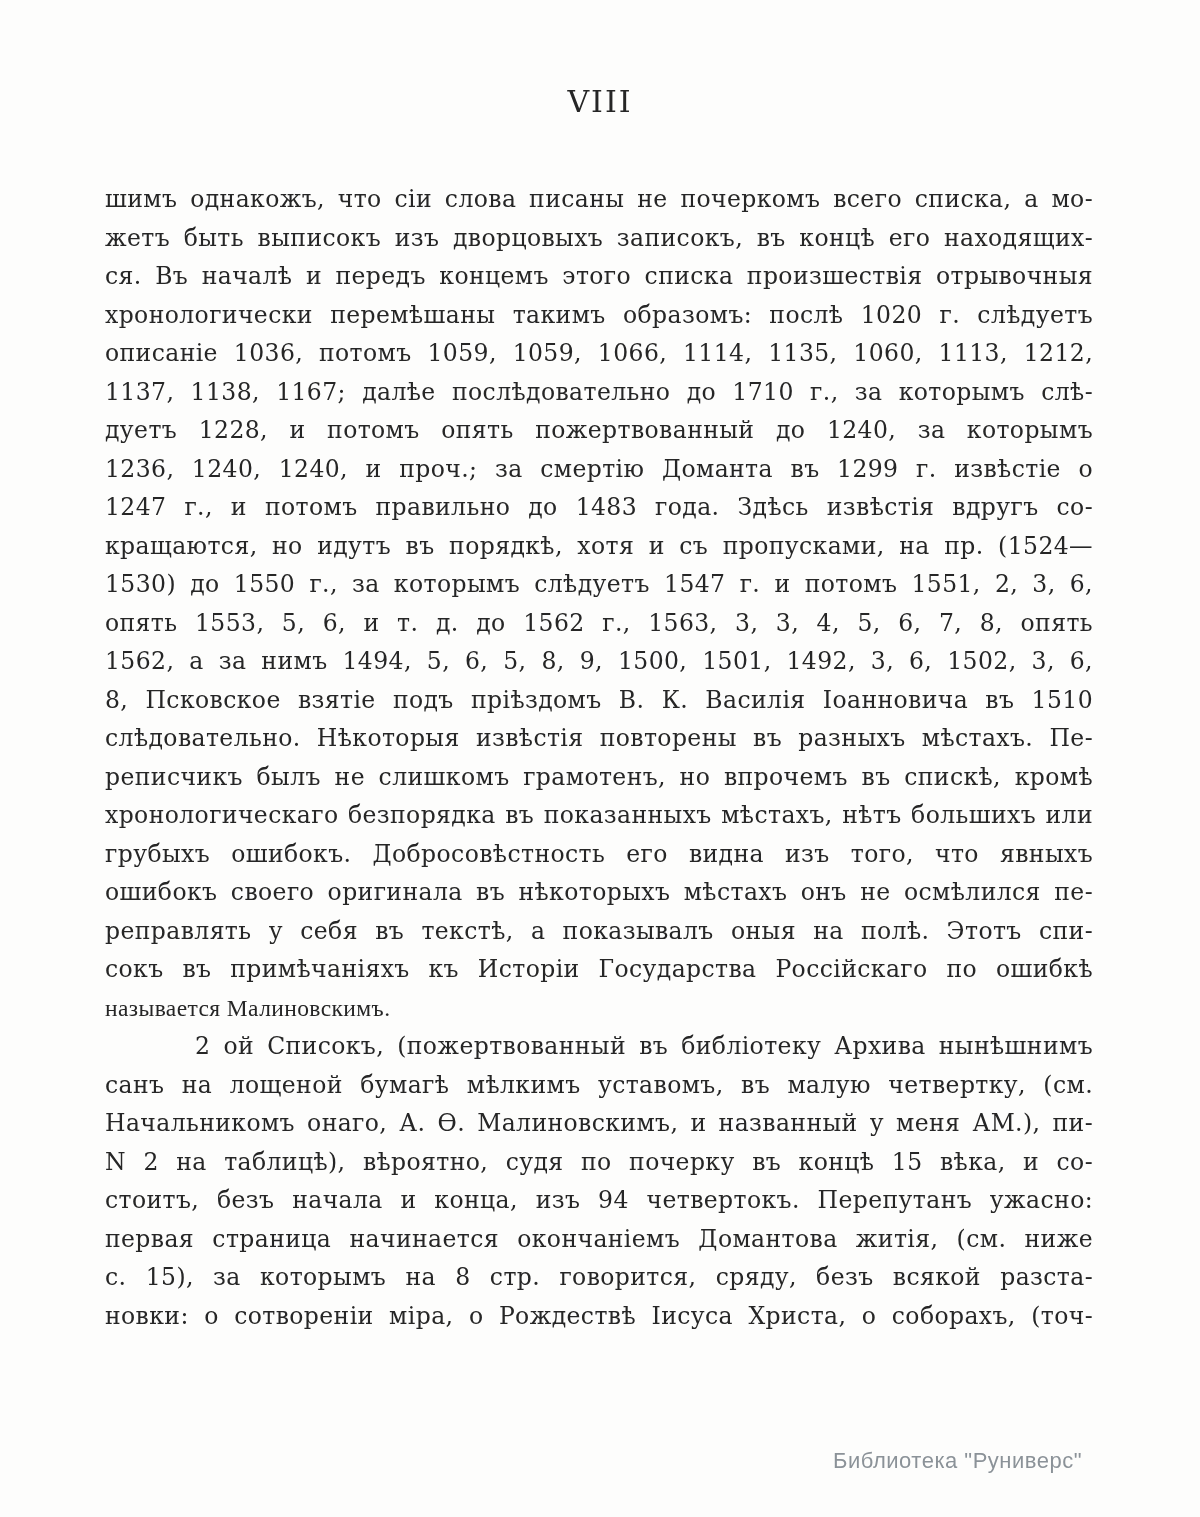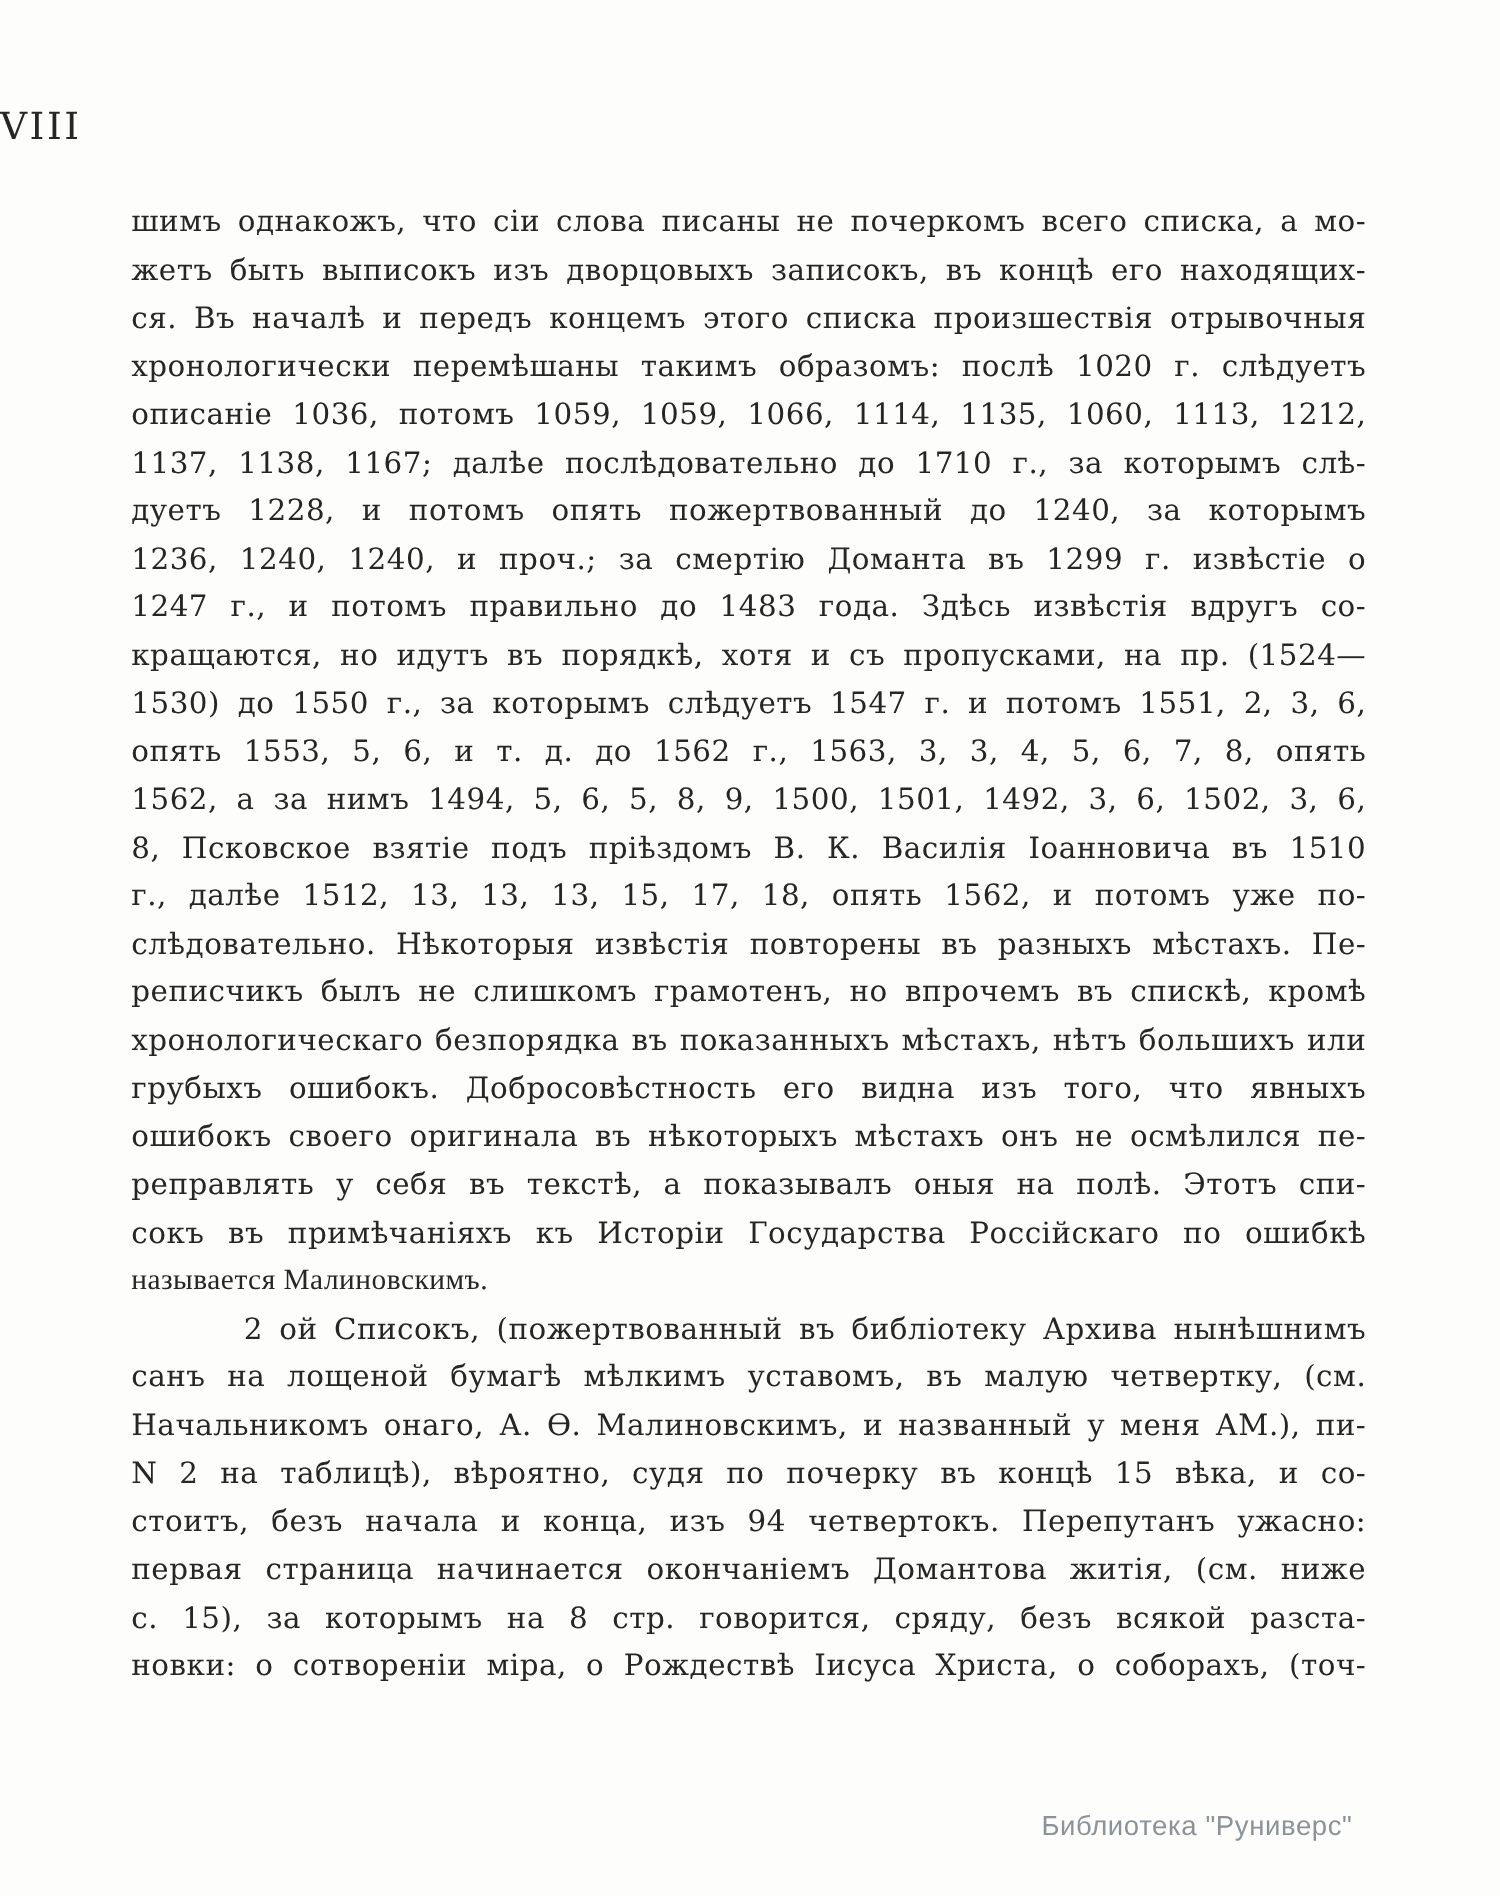--- a/index.html
+++ b/index.html
@@ -11,26 +11,27 @@
     position: relative;
     width: 1200px;
     height: 1517px;
     background: #fdfdfc;
     overflow: hidden;
     font-family: "DejaVu Serif", serif;
     color: var(--ink, #262626);
   }
   .page-number {
     margin-top: 84px;
+    text-align: center;
     font-size: 30px;
     letter-spacing: 2px;
     line-height: 36px;
   }
   .text-block {
-    margin-top: 38px;
+    margin-top: 60px;
     padding: 0 107px 0 105px;
     font-size: 23.5px;
     letter-spacing: 0.4px;
   }
   .paragraph {
     margin: 0;
   }
   .line {
     line-height: 38.5px;
     height: 38.5px;
@@ -71,21 +72,20 @@
         <div class="line">описаніе 1036, потомъ 1059, 1059, 1066, 1114, 1135, 1060, 1113, 1212,</div>
         <div class="line">1137, 1138, 1167; далѣе послѣдовательно до 1710 г., за которымъ слѣ-</div>
         <div class="line">дуетъ 1228, и потомъ опять пожертвованный до 1240, за которымъ</div>
         <div class="line">1236, 1240, 1240, и проч.; за смертію Доманта въ 1299 г. извѣстіе о</div>
         <div class="line">1247 г., и потомъ правильно до 1483 года. Здѣсь извѣстія вдругъ со-</div>
         <div class="line">кращаются, но идутъ въ порядкѣ, хотя и съ пропусками, на пр. (1524—</div>
         <div class="line">1530) до 1550 г., за которымъ слѣдуетъ 1547 г. и потомъ 1551, 2, 3, 6,</div>
         <div class="line">опять 1553, 5, 6, и т. д. до 1562 г., 1563, 3, 3, 4, 5, 6, 7, 8, опять</div>
         <div class="line">1562, а за нимъ 1494, 5, 6, 5, 8, 9, 1500, 1501, 1492, 3, 6, 1502, 3, 6,</div>
         <div class="line">8, Псковское взятіе подъ пріѣздомъ В. К. Василія Іоанновича въ 1510</div>
-        <div class="line">г., далѣе 1512, 13, 13, 13, 15, 17, 18, опять 1562, и потомъ уже по-</div>
         <div class="line">слѣдовательно. Нѣкоторыя извѣстія повторены въ разныхъ мѣстахъ. Пе-</div>
         <div class="line">реписчикъ былъ не слишкомъ грамотенъ, но впрочемъ въ спискѣ, кромѣ</div>
         <div class="line">хронологическаго безпорядка въ показанныхъ мѣстахъ, нѣтъ большихъ или</div>
         <div class="line">грубыхъ ошибокъ. Добросовѣстность его видна изъ того, что явныхъ</div>
         <div class="line">ошибокъ своего оригинала въ нѣкоторыхъ мѣстахъ онъ не осмѣлился пе-</div>
         <div class="line">реправлять у себя въ текстѣ, а показывалъ оныя на полѣ. Этотъ спи-</div>
         <div class="line">сокъ въ примѣчаніяхъ къ Исторіи Государства Россійскаго по ошибкѣ</div>
         <div class="line last-left">называется Малиновскимъ.</div>
       </div>
       <div class="paragraph">

